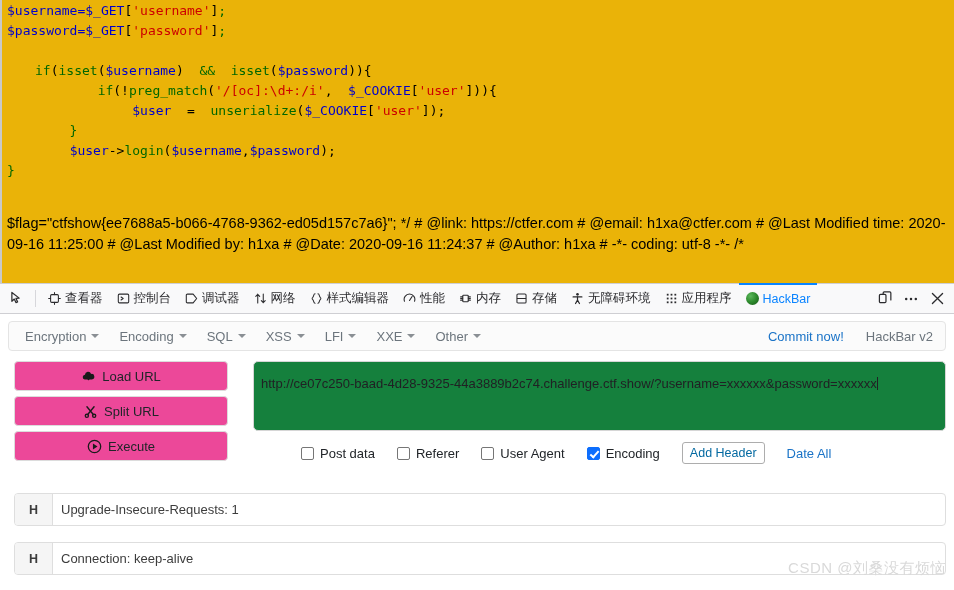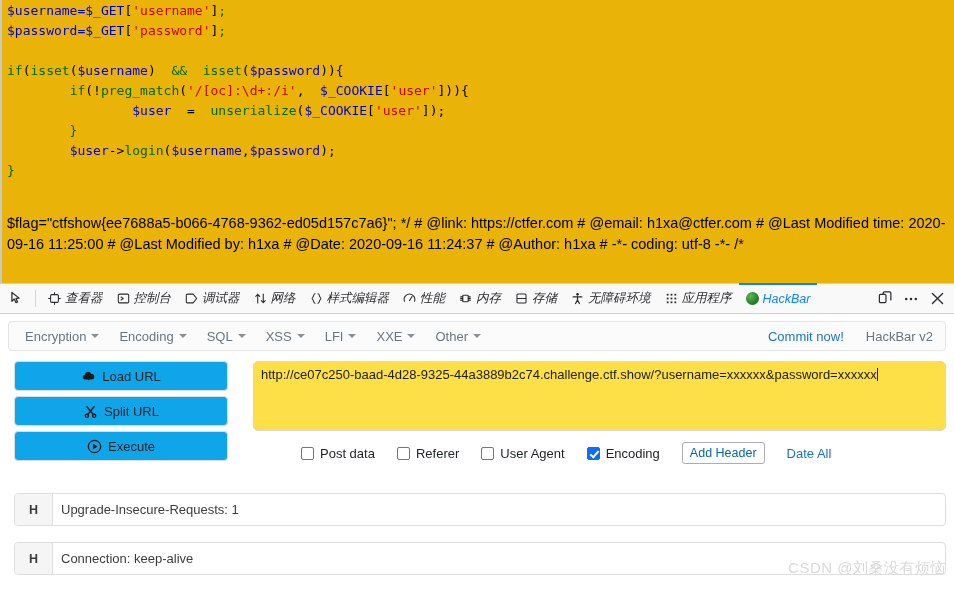--- a/index.html
+++ b/index.html
@@ -27,41 +27,40 @@
     font-family: "DejaVu Sans Mono", "Liberation Mono", monospace;
     font-size: 13px;
     line-height: 20px;
     white-space: pre;
     color: #000000;
   }
   .tok-var   { color: #0000cc; }
   .tok-fn    { color: #006600; }
   .tok-str   { color: #cc0000; }
   .tok-punc  { color: #000000; }
-  .tok-kw    { color: #006600; }
+  .tok-kw    { color: #006600; margin-left: 28px; }
 
   #flag-text {
     position: absolute; left: 7px; top: 213px; width: 944px;
     font-family: "Liberation Sans", sans-serif;
     font-size: 14.5px;
     line-height: 21px;
     color: #000000;
     word-wrap: break-word;
   }
 
   
   #devtools-toolbar {
     position: absolute; left: 0; top: 283px; width: 954px; height: 31px;
     background: #f9f9fa;
     border-top: 1px solid #cfcfd3;
     border-bottom: 1px solid #cfcfd3;
     display: flex; align-items: center;
     padding: 0 4px;
     white-space: nowrap;
-    font-style: italic;
   }
   .dt-pickbtn {
     width: 26px; height: 26px;
     display: flex; align-items: center; justify-content: center;
     flex: 0 0 auto;
   }
   .dt-sep {
     width: 1px; height: 17px; background: #d7d7db; margin: 0 5px;
     flex: 0 0 auto;
   }
@@ -125,34 +124,34 @@
   }
 
   
   #hb-leftcol {
     position: absolute; left: 14px; top: 46px; width: 214px;
   }
   .hb-bigbtn {
     width: 214px; height: 30px;
     border: 1px solid #dcdcdc;
     border-radius: 4px;
-    background: #0ea5e9;
+    background: #ec4899;
     display: flex; align-items: center; justify-content: center;
     gap: 6px;
     font-size: 13px; color: #212529;
     margin-bottom: 5px;
   }
   .hb-bigbtn svg { display: block; }
   #hb-url-box {
     position: absolute; left: 253px; top: 46px;
     width: 693px; height: 70px;
     border: 1px solid #d6d6d6;
     border-radius: 5px;
-    background: #fde047;
-    padding: 4px 7px;
+    background: #15803d;
+    padding: 13px 7px;
     font-size: 13px;
     color: #202124;
     line-height: 17px;
     word-break: break-all;
     overflow: hidden;
     font-family: "Liberation Sans", sans-serif;
   }
   #hb-url-caret {
     display: inline-block;
     width: 1px; height: 13px;

